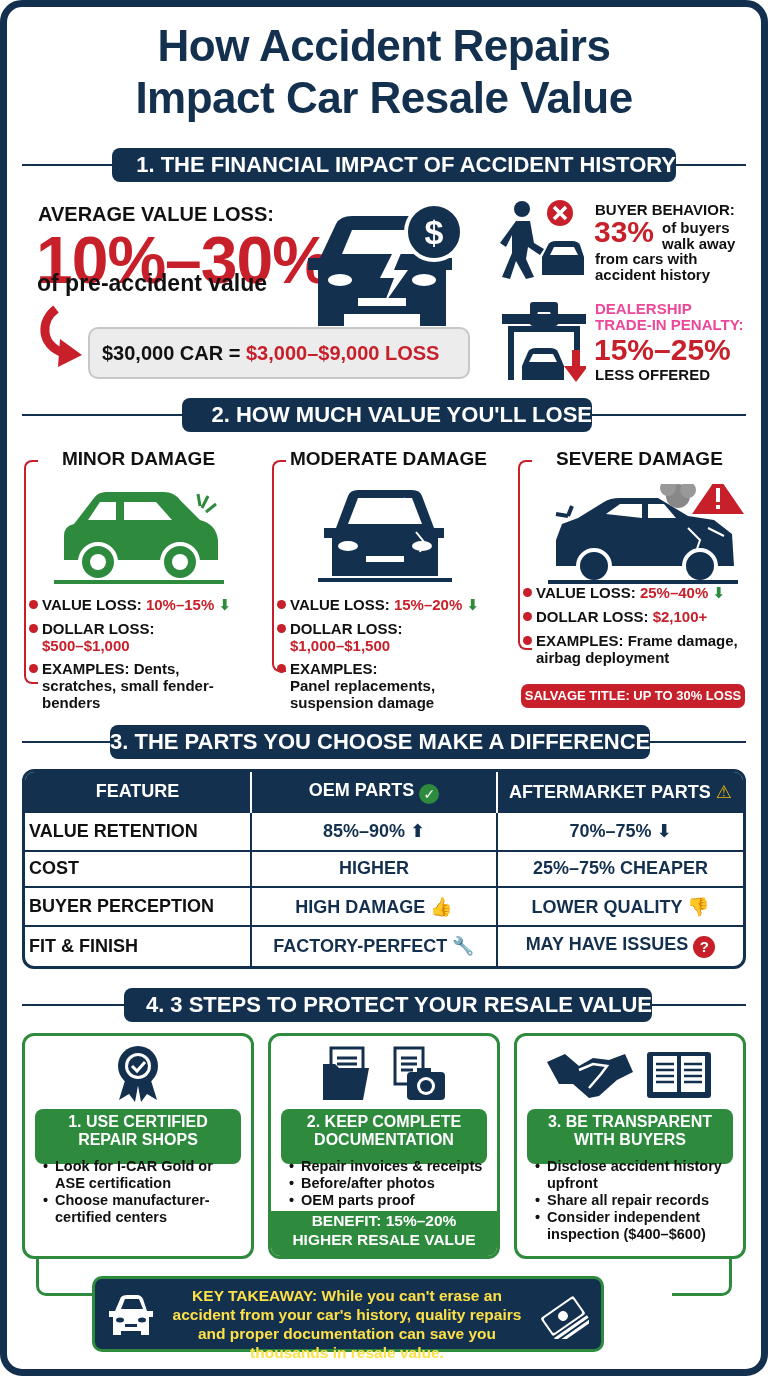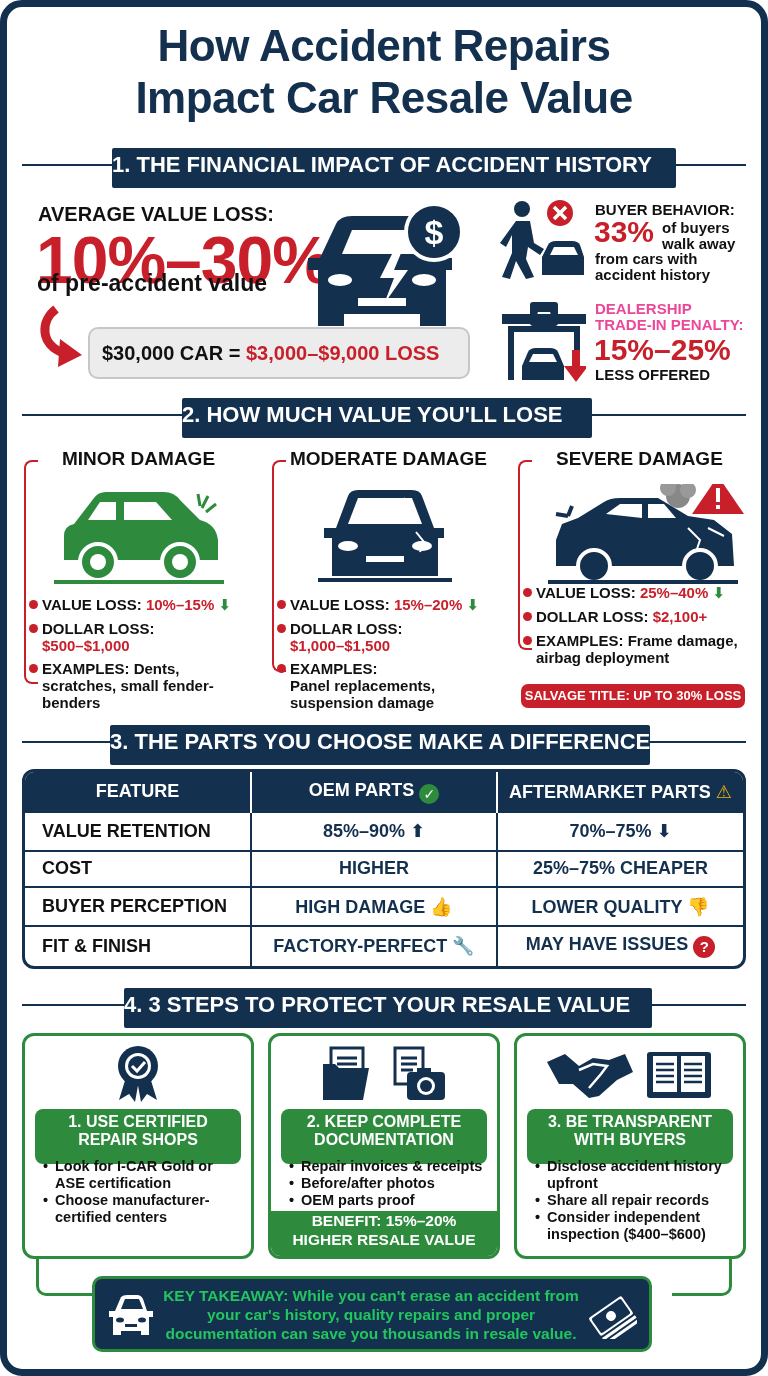--- a/index.html
+++ b/index.html
@@ -2,21 +2,21 @@
 <html><head>
 <meta charset="utf-8">
 <style>
   * { box-sizing: border-box; margin: 0; padding: 0; }
   html, body { width: 768px; height: 1376px; background: #fff; overflow: hidden; }
   body { font-family: "Liberation Sans", "DejaVu Sans", sans-serif; color: #0f2a4a; position: relative; }
   .frame { position: absolute; left: 0; top: 0; width: 768px; height: 1376px; border: 7px solid #14304f; border-radius: 22px; background: #fff; }
   .title { position: absolute; left: 0; right: 0; top: 20px; text-align: center; font-size: 44px; font-weight: 700; line-height: 52px; color: #14304f; letter-spacing: -0.5px; }
   .sec-head { position: absolute; left: 22px; right: 22px; height: 34px; }
   .sec-head .rule { position: absolute; left: 0; right: 0; top: 16px; height: 2px; background: #14304f; }
-  .sec-head .pill { position: absolute; top: 0; height: 40px; background: #14304f; color: #fff; border-radius: 2px; font-weight: 700; font-size: 22px; line-height: 34px; text-align: left; white-space: nowrap; }
+  .sec-head .pill { position: absolute; top: 0; height: 34px; background: #14304f; color: #fff; border-radius: 8px; font-weight: 700; font-size: 22px; line-height: 34px; text-align: right; white-space: nowrap; }
   .red { color: #c8202a; }
   .green { color: #2e8b3e; }
 
   
   .avg-label { position: absolute; left: 38px; top: 203px; font-size: 20px; font-weight: 700; color: #111; }
   .avg-big { position: absolute; left: 36px; top: 222px; font-size: 66px; font-weight: 700; color: #c8202a; letter-spacing: -1px; }
   .avg-sub { position: absolute; left: 37px; top: 270px; font-size: 23px; font-weight: 700; color: #111; }
   .calc-box { position: absolute; left: 88px; top: 327px; width: 382px; height: 52px; background: #ececec; border: 2px solid #c7c7c7; border-radius: 10px; font-size: 20px; font-weight: 700; line-height: 48px; padding-left: 12px; color: #111; }
   .buyer-label { position: absolute; left: 595px; top: 201px; font-size: 15px; font-weight: 700; color: #111; }
   .buyer-big { position: absolute; left: 594px; top: 215px; font-size: 30px; font-weight: 700; color: #c8202a; }
@@ -34,36 +34,36 @@
   .dmg .item { position: absolute; left: 18px; font-size: 15px; font-weight: 700; color: #111; line-height: 17px; }
   .dmg .dot { position: absolute; left: -13px; top: 4px; width: 9px; height: 9px; border-radius: 50%; background: #c8202a; }
   .salvage { position: absolute; left: 521px; top: 684px; width: 224px; height: 24px; background: #c8202a; color: #fff; border-radius: 7px; font-size: 13px; font-weight: 700; text-align: center; line-height: 24px; }
 
   
   .tbl { position: absolute; left: 22px; top: 769px; width: 724px; height: 200px; border: 3px solid #14304f; border-radius: 12px; overflow: hidden; }
   .tbl table { width: 100%; border-collapse: collapse; height: 100%; }
   .tbl th { background: #14304f; color: #fff; font-size: 18px; font-weight: 700; height: 40px; border-right: 2px solid #fff; }
   .tbl th:last-child { border-right: none; }
   .tbl td { font-size: 18px; font-weight: 700; border-right: 2px solid #14304f; border-top: 2px solid #14304f; text-align: center; color: #14304f; }
-  .tbl td:first-child { text-align: left; padding-left: 17px; color: #111; width: 226px; }
+  .tbl td:first-child { text-align: left; padding-left: 4px; color: #111; width: 226px; }
   .tbl td:last-child { border-right: none; }
   .tbl td.c2 { width: 246px; }
 
   
   .step { position: absolute; top: 1033px; width: 232px; height: 226px; border: 3px solid #2e8b3e; border-radius: 12px; background: #fff; overflow: hidden; }
   .step .ic { position: absolute; left: 0; right: 0; top: 8px; height: 60px; text-align: center; }
   .step .badge { position: absolute; left: 10px; right: 10px; top: 73px; height: 55px; background: #2e8b3e; color: #fff; border-radius: 8px; font-size: 16px; font-weight: 700; text-align: center; line-height: 18px; padding-top: 4px; }
   .step ul { position: absolute; left: 18px; right: 6px; top: 122px; list-style: none; font-size: 14.5px; font-weight: 700; color: #111; line-height: 17px; }
   .step li { position: relative; padding-left: 12px; }
   .step li::before { content: "•"; position: absolute; left: 0; }
   .benefit { position: absolute; left: 0; right: 0; bottom: 0; height: 45px; background: #2e8b3e; color: #fff; text-align: center; font-size: 15.5px; font-weight: 700; line-height: 19px; }
 
   
   .connector { position: absolute; border: 3px solid #2e8b3e; border-top: none; }
-  .takeaway { position: absolute; left: 92px; top: 1276px; width: 560px; height: 76px; background: #14304f; border: 3px solid #2e8b3e; border-radius: 10px; color: #22c55e; }
+  .takeaway { position: absolute; left: 92px; top: 1276px; width: 512px; height: 76px; background: #14304f; border: 3px solid #2e8b3e; border-radius: 10px; color: #fde047; }
   .takeaway .txt { position: absolute; left: 66px; right: 68px; top: 7px; font-size: 15.5px; font-weight: 700; line-height: 19px; text-align: center; }
 </style>
 </head>
 <body>
 
 <div class="frame"></div>
 
 <div class="title">
   <div>How Accident Repairs</div>
   <div>Impact Car Resale Value</div>

